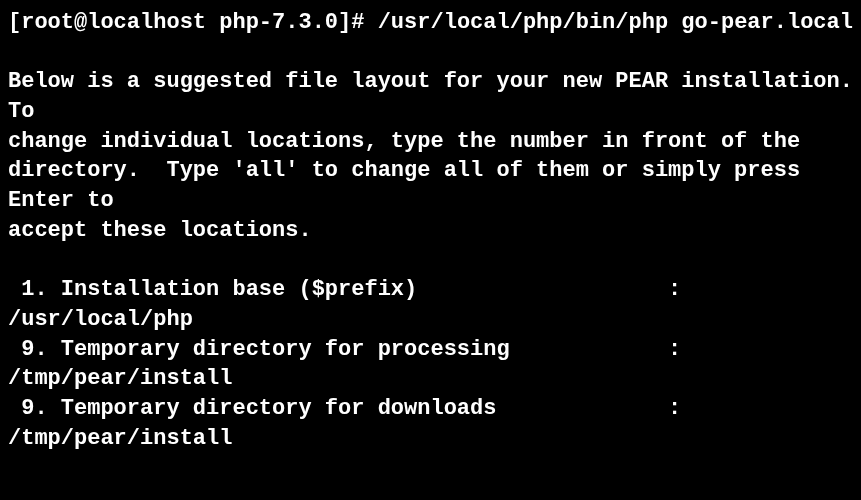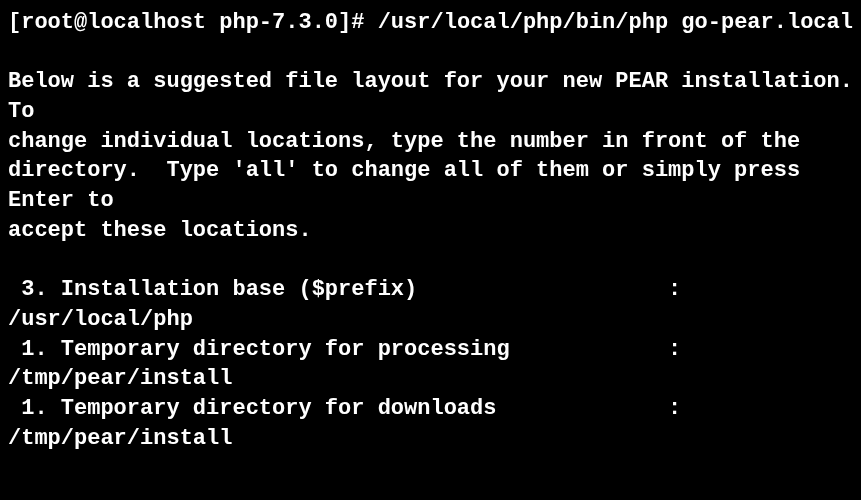--- a/index.html
+++ b/index.html
@@ -21,19 +21,19 @@
       display: inline;
     }
   </style>
 </head>
 <body><span>[root@localhost php-7.3.0]# </span><span>/usr/local/php/bin/php go-pear.local</span>
 <span></span>
 <span>Below is a suggested file layout for your new PEAR installation.  To
 change individual locations, type the number in front of the directory.  Type 'all' to change all of them or simply press Enter to
 accept these locations.</span>
 <span></span>
-<span> 3. Installation base ($prefix)                   : /usr/local/php</span>
-<span> 1. Temporary directory for processing            : /tmp/pear/install</span>
-<span> 1. Temporary directory for downloads             : /tmp/pear/install</span>
+<span> 1. Installation base ($prefix)                   : /usr/local/php</span>
+<span> 9. Temporary directory for processing            : /tmp/pear/install</span>
+<span> 9. Temporary directory for downloads             : /tmp/pear/install</span>
 
 
 
 
 
 </body></html>

